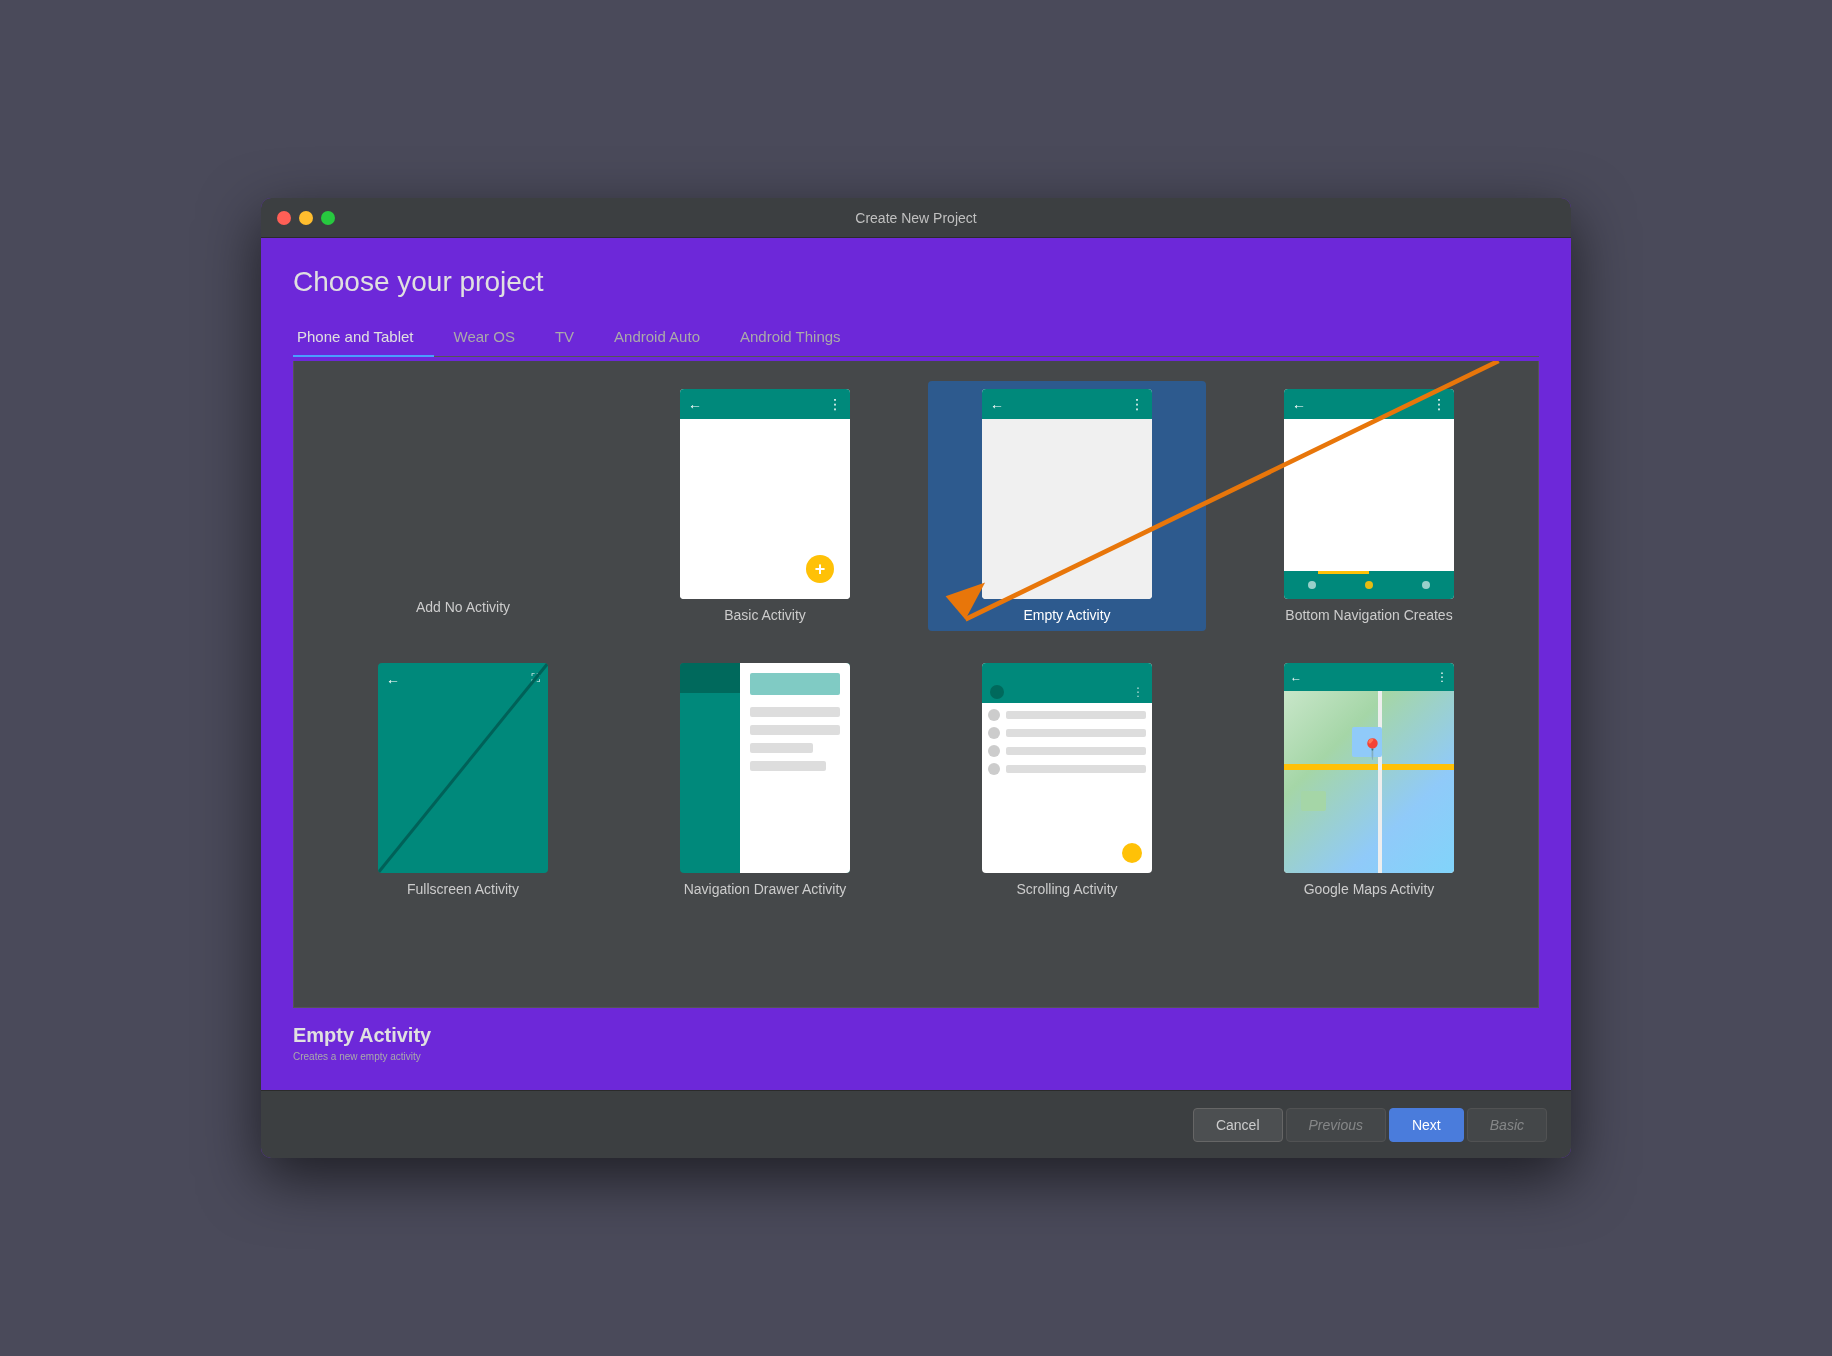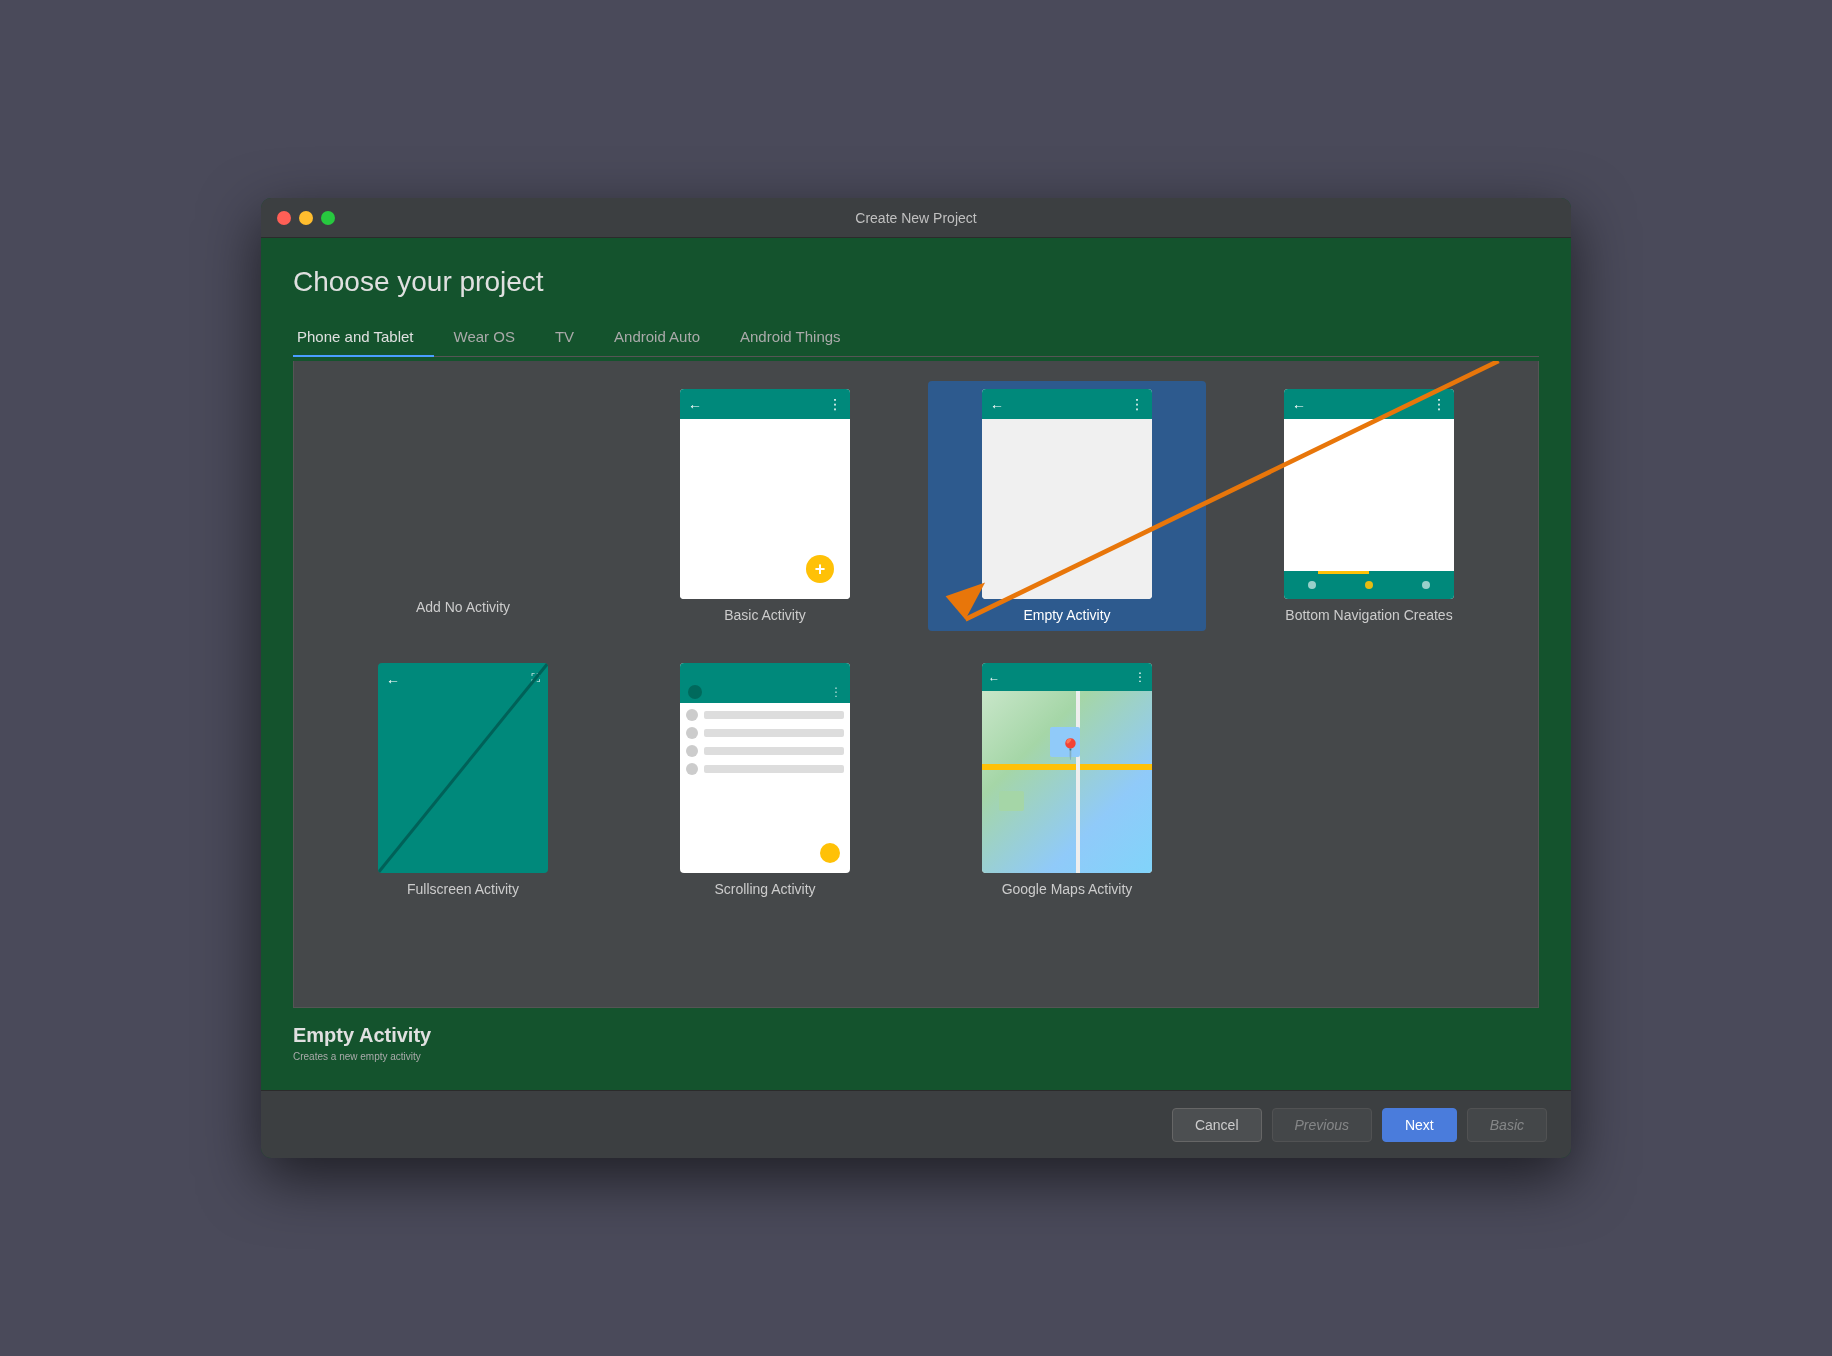--- a/index.html
+++ b/index.html
@@ -8,21 +8,21 @@
       height: 1356px;
       background: #4a4a5a;
       display: flex;
       align-items: center;
       justify-content: center;
       font-family: -apple-system, 'Helvetica Neue', Arial, sans-serif;
     }
     .window {
       width: 1310px;
       height: 960px;
-      background: #14532d;
+      background: #6d28d9;
       border-radius: 10px;
       box-shadow: 0 20px 60px rgba(0,0,0,0.6);
       display: flex;
       flex-direction: column;
       overflow: hidden;
     }
     .title-bar {
       height: 40px;
       background: #3c3f41;
       border-bottom: 1px solid #2b2b2b;
@@ -320,21 +320,21 @@
       font-size: 10px;
     }
     .footer {
       height: 68px;
       background: #3c3f41;
       border-top: 1px solid #2b2b2b;
       display: flex;
       align-items: center;
       justify-content: flex-end;
       padding: 0 24px;
-      gap: 10px;
+      gap: 3px;
       flex-shrink: 0;
     }
     .btn {
       padding: 8px 22px;
       border-radius: 4px;
       font-size: 14px;
       cursor: pointer;
       border: 1px solid #666;
       background: #4c4f51;
       color: #ccc;
@@ -484,20 +484,37 @@
               <span class="thumb-fullscreen-back">←</span>
               <span class="thumb-fullscreen-expand">⛶</span>
               <svg width="100%" height="100%" viewBox="0 0 170 210" preserveAspectRatio="none" style="position:absolute;top:0;left:0;">
                 <line x1="0" y1="210" x2="170" y2="0" stroke="#006158" stroke-width="3"></line>
               </svg>
             </div>
           </div>
           <span class="template-label">Fullscreen Activity</span>
         </div>
 
+        <div class="template-item">
+          <div class="template-thumb">
+            <div style="height:100%;display:flex;flex-direction:column;background:#00897b;position:relative;">
+              <div style="height:30px;background:#00695C;"></div>
+              <div style="flex:1;"></div>
+
+              <div style="position:absolute;right:0;top:0;width:65%;height:100%;background:white;padding:10px;display:flex;flex-direction:column;gap:8px;">
+                <div style="background:#80CBC4;height:22px;border-radius:2px;"></div>
+                <div style="background:#ddd;height:10px;border-radius:2px;margin-top:4px;"></div>
+                <div style="background:#ddd;height:10px;border-radius:2px;"></div>
+                <div style="background:#ddd;height:10px;border-radius:2px;width:70%;"></div>
+                <div style="background:#ddd;height:10px;border-radius:2px;width:85%;"></div>
+              </div>
+            </div>
+          </div>
+          <span class="template-label">Navigation Drawer Activity</span>
+        </div>
 
         <div class="template-item">
           <div class="template-thumb">
             <div class="thumb-scrolling" style="position:relative;">
               <div class="thumb-scroll-header">
                 <div class="thumb-scroll-dot"></div>
                 <span style="color:rgba(255,255,255,0.7);font-size:12px;">⋮</span>
               </div>
               <div class="thumb-scroll-content">
                 <div class="thumb-scroll-item">

